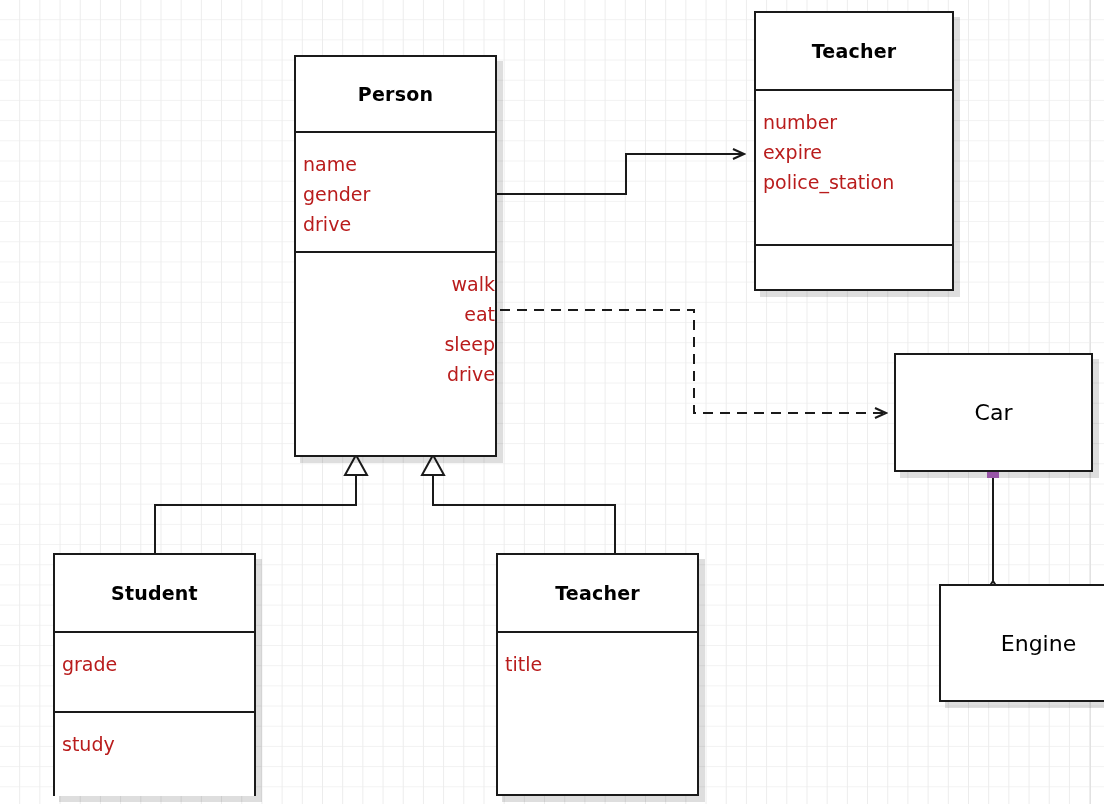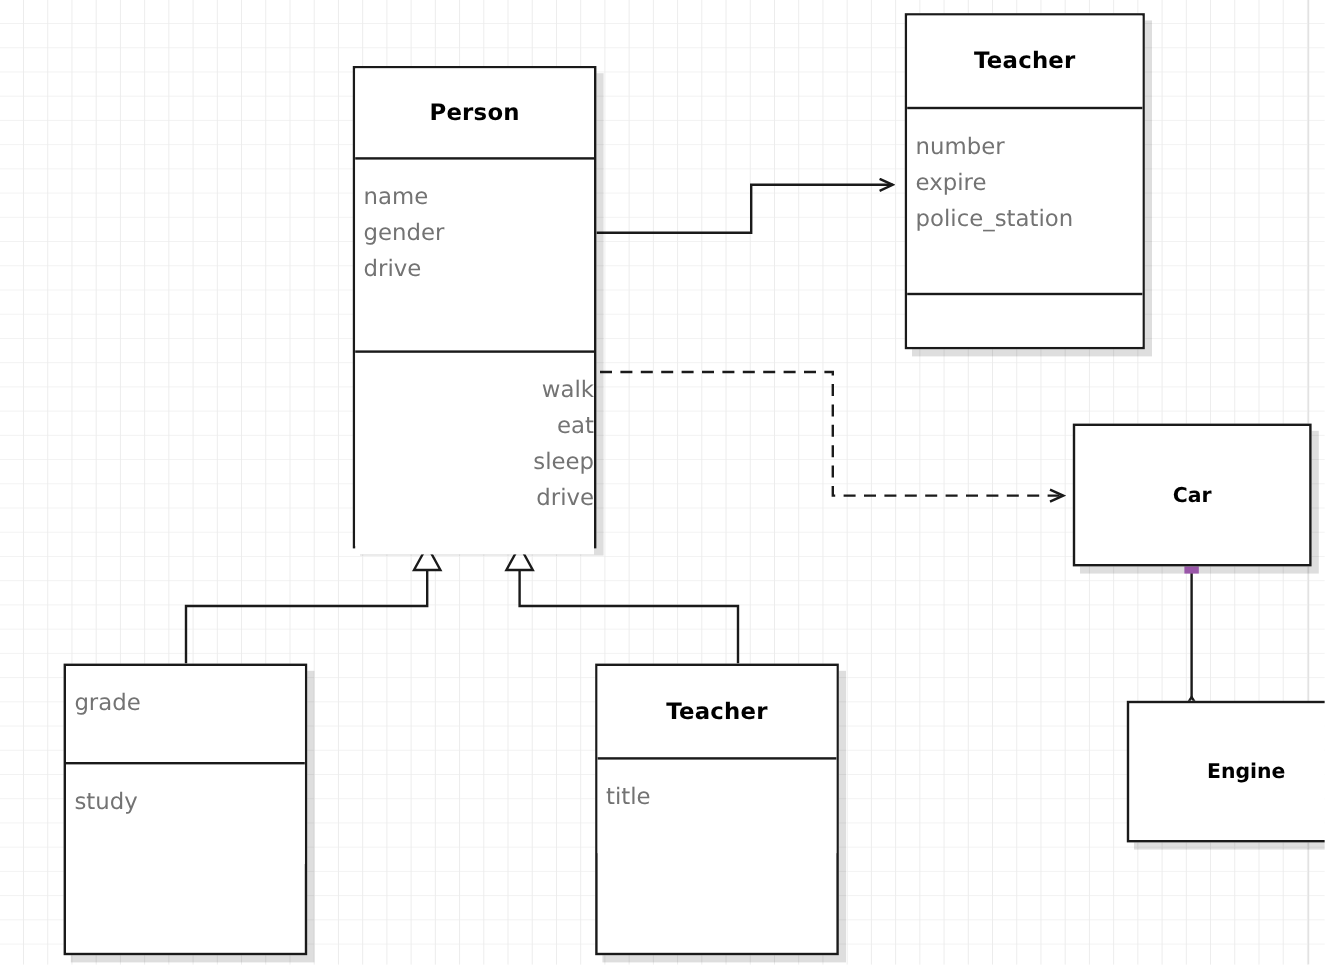--- a/index.html
+++ b/index.html
@@ -56,32 +56,32 @@
     justify-content: center;
     font-weight: bold;
     font-size: 19px;
     color: #000000;
     letter-spacing: 0.2px;
   }
   .cls-members {
     padding: 16px 0 0 7px;
     font-size: 19px;
     line-height: 30px;
-    color: #737373;
+    color: #b91c1c;
   }
   .cls-members .m {
     white-space: nowrap;
   }
   .plain-title {
     display: flex;
     align-items: center;
     justify-content: center;
     height: 100%;
-    font-weight: bold;
-    font-size: 17px;
+    font-weight: normal;
+    font-size: 22px;
     color: #000000;
   }
   .endpoint-sq {
     position: absolute;
     width: 12px;
     height: 12px;
     background: #b063c2;
   }
 </style>
 </head>
@@ -120,21 +120,21 @@
       <path d="M993,472 L993,581" fill="none" stroke="#1a1a1a" stroke-width="2"></path>
       <polygon points="993,581 1004,598 993,616 982,598" fill="#ffffff" stroke="#1a1a1a" stroke-width="2"></polygon>
     </g>
   </svg>
 
   <div class="endpoint-sq" style="left:987px; top:466px;"></div>
   <div class="endpoint-sq" style="left:987px; top:610px;"></div>
 
   <div class="uml-box" style="left:294px; top:55px; width:203px; height:402px;">
     <div class="compartment cls-title" style="height:74px;">Person</div>
-    <div class="compartment cls-members" style="height:161px;">
+    <div class="compartment cls-members" style="height:120px;">
       <div class="m">name</div>
       <div class="m">gender</div>
       <div class="m">drive</div>
     </div>
     <div class="compartment cls-members" style="height:170px;text-align:right;">
       <div class="m">walk</div>
       <div class="m">eat</div>
       <div class="m">sleep</div>
       <div class="m">drive</div>
     </div>
@@ -144,20 +144,21 @@
     <div class="compartment cls-title" style="height:76px;">Teacher</div>
     <div class="compartment cls-members" style="height:155px;">
       <div class="m">number</div>
       <div class="m">expire</div>
       <div class="m">police_station</div>
     </div>
     <div class="compartment" style="height:45px;"></div>
   </div>
 
   <div class="uml-box" style="left:53px; top:553px; width:203px; height:243px;">
+    <div class="compartment cls-title" style="height:76px;">Student</div>
     <div class="compartment cls-members" style="height:80px;">
       <div class="m">grade</div>
     </div>
     <div class="compartment cls-members" style="height:85px;">
       <div class="m">study</div>
     </div>
   </div>
 
   <div class="uml-box" style="left:496px; top:553px; width:203px; height:243px;">
     <div class="compartment cls-title" style="height:76px;">Teacher</div>

